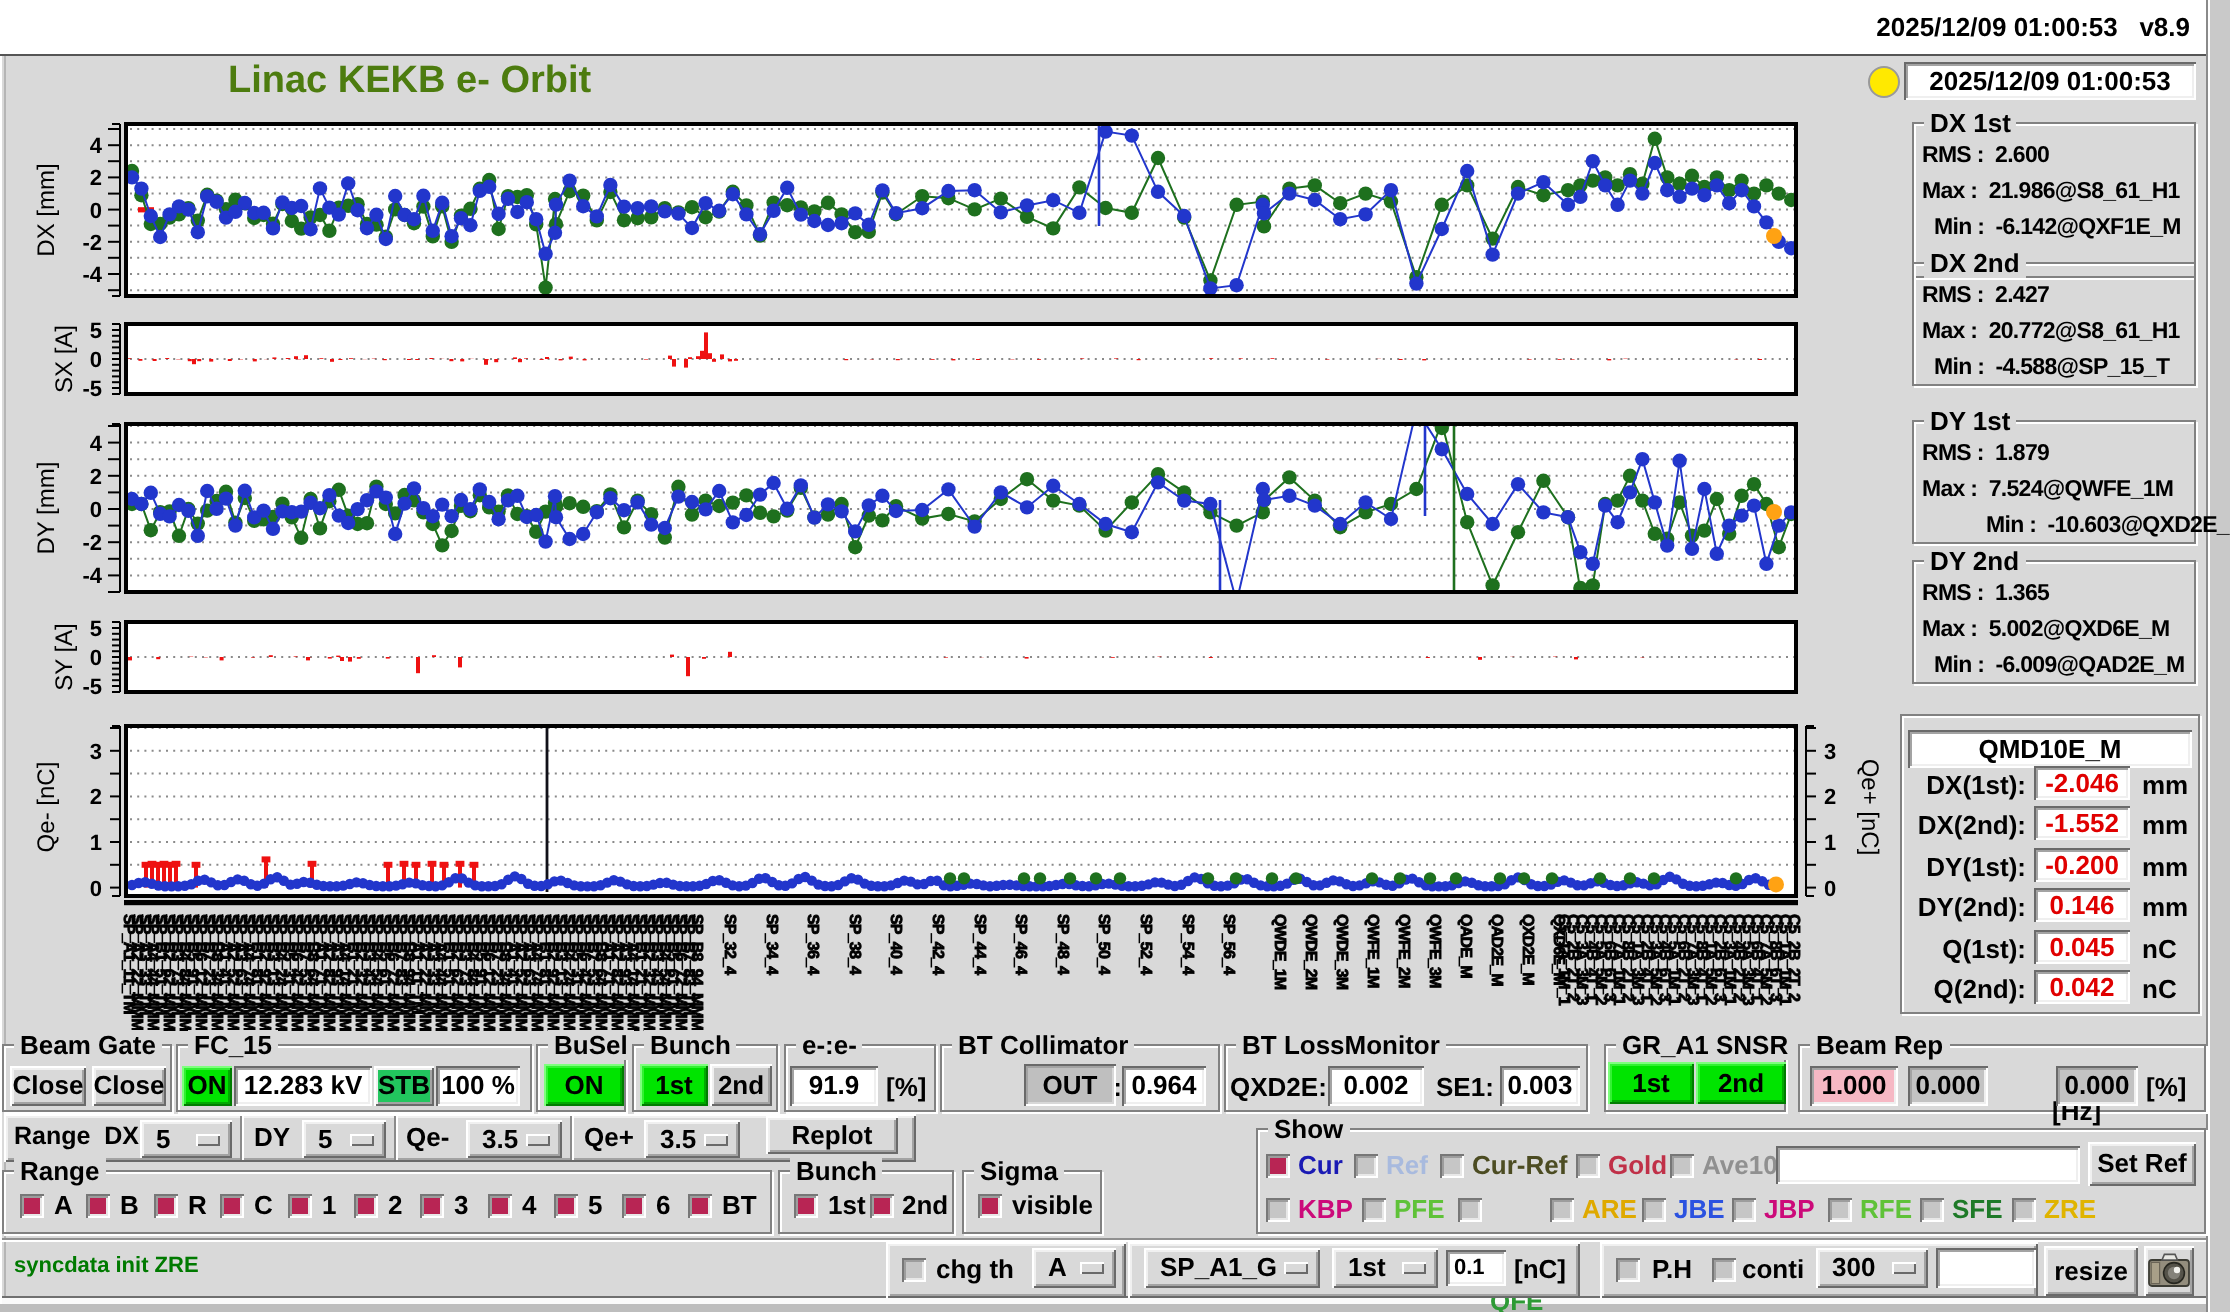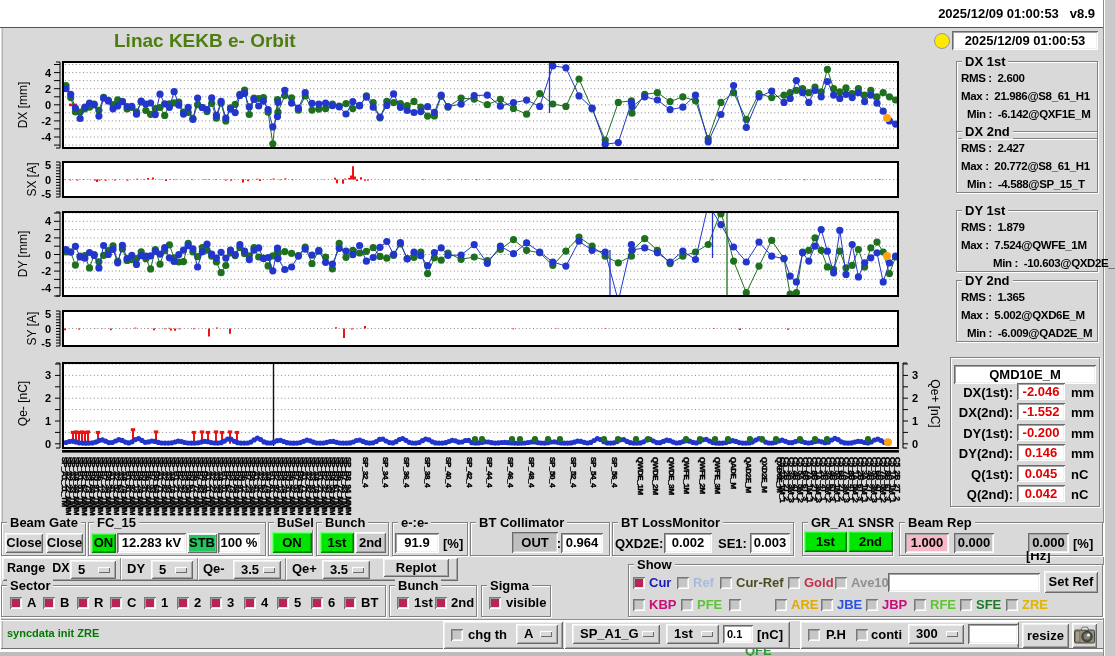--- a/index.html
+++ b/index.html
@@ -1338,21 +1338,21 @@
 <div class="ab" style="left:197px;top:558px;width:1px;height:22px;background:#8a8a8a;"></div>
 <div class="ab" style="left:198px;top:558px;width:1px;height:22px;background:#fff;"></div>
 <div class="ab lb" style="left:203px;top:561px;">Qe-</div>
 <div class="ab opt" style="left:233px;top:560px;width:48px;height:19px;line-height:19px;">3.5<span class="bar"></span></div>
 <div class="ab" style="left:285px;top:558px;width:1px;height:22px;background:#8a8a8a;"></div>
 <div class="ab" style="left:286px;top:558px;width:1px;height:22px;background:#fff;"></div>
 <div class="ab lb" style="left:292px;top:561px;">Qe+</div>
 <div class="ab opt" style="left:322px;top:560px;width:48px;height:19px;line-height:19px;">3.5<span class="bar"></span></div>
 <div class="ab btn" style="left:383px;top:558px;width:66px;height:19px;line-height:19px;">Replot</div>
 <div class="ab grp" style="left:1px;top:585px;width:385px;height:32px;">
-    <div class="glab">Sector</div>
+    <div class="glab">Range</div>
   </div>
 <div class="cb on" style="left:10px;top:597px;"></div>
 <div class="ab lb" style="left:27px;top:595px;">A</div>
 <div class="cb on" style="left:43px;top:597px;"></div>
 <div class="ab lb" style="left:60px;top:595px;">B</div>
 <div class="cb on" style="left:77px;top:597px;"></div>
 <div class="ab lb" style="left:94px;top:595px;">R</div>
 <div class="cb on" style="left:110px;top:597px;"></div>
 <div class="ab lb" style="left:127px;top:595px;">C</div>
 <div class="cb on" style="left:144px;top:597px;"></div>

